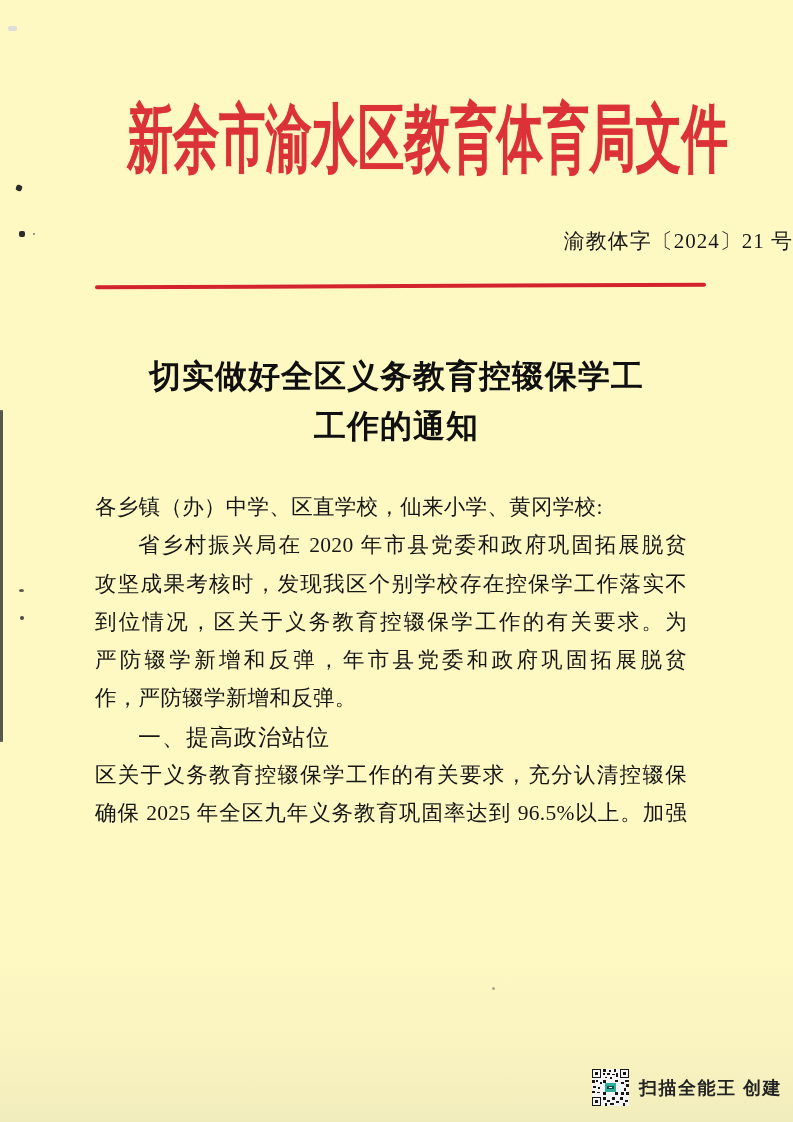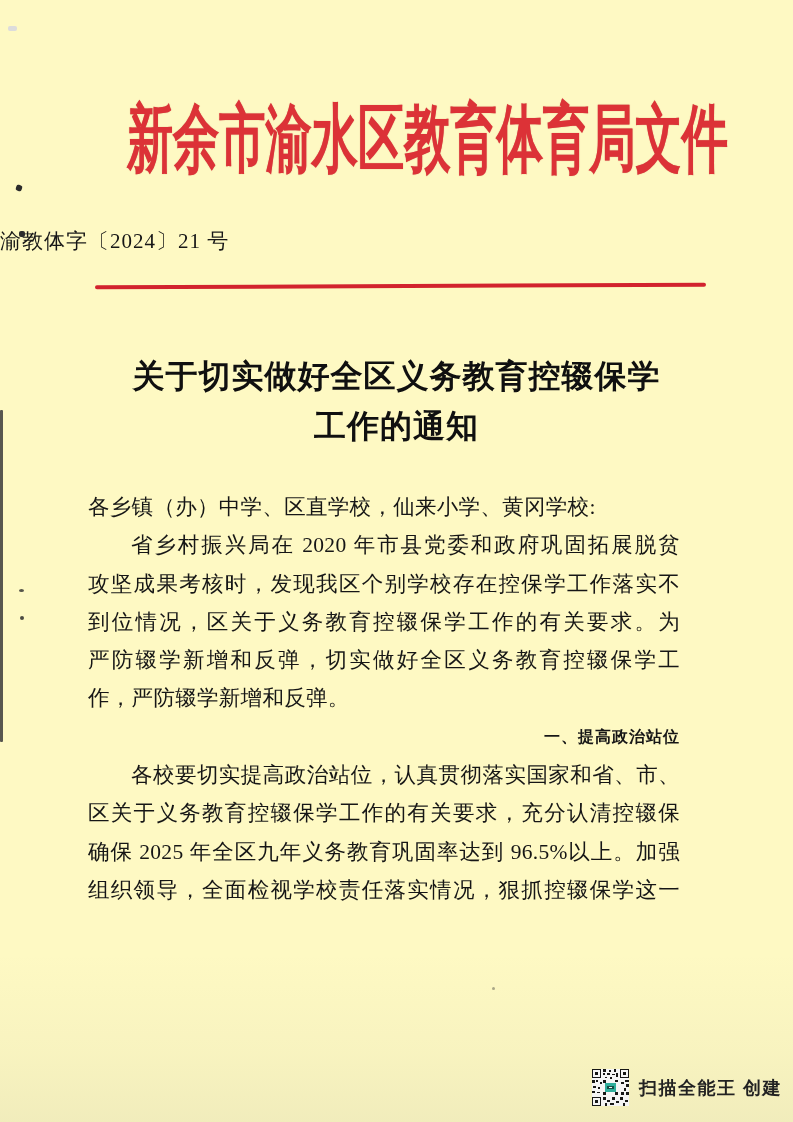--- a/index.html
+++ b/index.html
@@ -19,50 +19,50 @@
     font-size:68px;font-weight:bold;
     white-space:nowrap;
     transform:scale(0.68,1.09);
     transform-origin:50% 0;
     letter-spacing:0;
     text-shadow:0 0 1px rgba(160,10,20,.55);
   }
   
   .doc-number{
     position:absolute;top:227px;left:0;width:100%;
-    text-align:left;
+    text-align:right;
     font-size:21px;letter-spacing:1px;
     color:#161616;
   }
   
   .red-rule{
     position:absolute;left:95px;top:284px;width:611px;height:4px;
     transform:rotate(-0.25deg);
     border-radius:2px;
   }
   
   .notice-title{
     position:absolute;top:351px;left:0;width:100%;
     text-align:center;
     font-size:32px;font-weight:bold;line-height:50px;
     color:#101010;letter-spacing:1px;
   }
   
   .body-text{
-    position:absolute;top:488px;left:88px;width:592px;
+    position:absolute;top:488px;left:95px;width:592px;
     font-size:21.5px;line-height:38.3px;
     color:#161616;letter-spacing:.3px;
   }
   .line{min-height:38.3px;}
   .line.fill{text-align:justify;text-align-last:justify;}
   .line.indent{text-indent:43px;}
   .line.bold{
-    font-weight:bold;
+    font-weight:normal;
     font-family:"Liberation Sans", sans-serif;
-    font-size:16px;letter-spacing:1px;text-align:right;
+    font-size:23px;letter-spacing:1px;
   }
   
   .footer{
     position:absolute;left:592px;top:1069px;
     display:flex;align-items:center;gap:10px;
   }
   .qr{width:37px;height:37px;display:block;}
   .scanner-label{
     font-family:"Liberation Sans", sans-serif;
     font-size:18px;font-weight:bold;
@@ -96,36 +96,34 @@
 
 <div class="page">
 
   <div class="agency-title" style="color: rgb(220, 50, 55);">新余市渝水区教育体育局文件</div>
 
   <div class="doc-number">渝教体字〔2024〕21 号</div>
 
   <div class="red-rule" style="background: rgb(210, 35, 46);"></div>
 
   <div class="notice-title">
-    <div>关于切实做好全区义务教育控辍保学</div>
+    <div>切实做好全区义务教育控辍保学工</div>
     <div>工作的通知</div>
   </div>
 
   <div class="body-text">
     <div class="line">各乡镇（办）中学、区直学校，仙来小学、黄冈学校:</div>
     <div class="line indent fill">省乡村振兴局在 2020 年市县党委和政府巩固拓展脱贫</div>
     <div class="line fill">攻坚成果考核时，发现我区个别学校存在控保学工作落实不</div>
     <div class="line fill">到位情况，区关于义务教育控辍保学工作的有关要求。为</div>
-    <div class="line fill">严防辍学新增和反弹，切实做好全区义务教育控辍保学工</div>
+    <div class="line fill">严防辍学新增和反弹，年市县党委和政府巩固拓展脱贫</div>
     <div class="line">作，严防辍学新增和反弹。</div>
     <div class="line indent bold">一、提高政治站位</div>
-    <div class="line indent fill">各校要切实提高政治站位，认真贯彻落实国家和省、市、</div>
     <div class="line fill">区关于义务教育控辍保学工作的有关要求，充分认清控辍保</div>
     <div class="line fill">确保 2025 年全区九年义务教育巩固率达到 96.5%以上。加强</div>
-    <div class="line fill">组织领导，全面检视学校责任落实情况，狠抓控辍保学这一</div>
   </div>
 
   <div class="footer">
     <svg class="qr" viewBox="0 0 29 29" shape-rendering="crispEdges" aria-hidden="true">
       <rect x="0" y="0" width="29" height="29" fill="#ffffff"></rect>
       <g fill="#111111">
         <rect x="0" y="0" width="7" height="7"></rect>
           <rect x="22" y="0" width="7" height="7"></rect>
           <rect x="0" y="22" width="7" height="7"></rect>
         <rect x="9" y="0" width="2" height="2"></rect>

